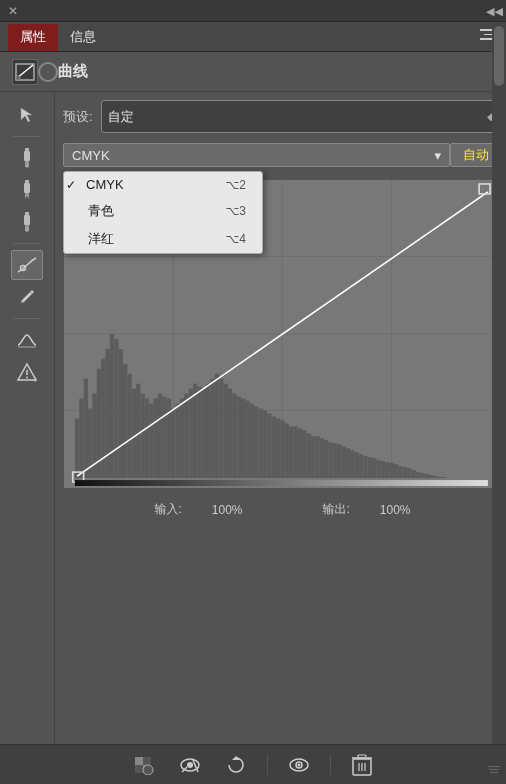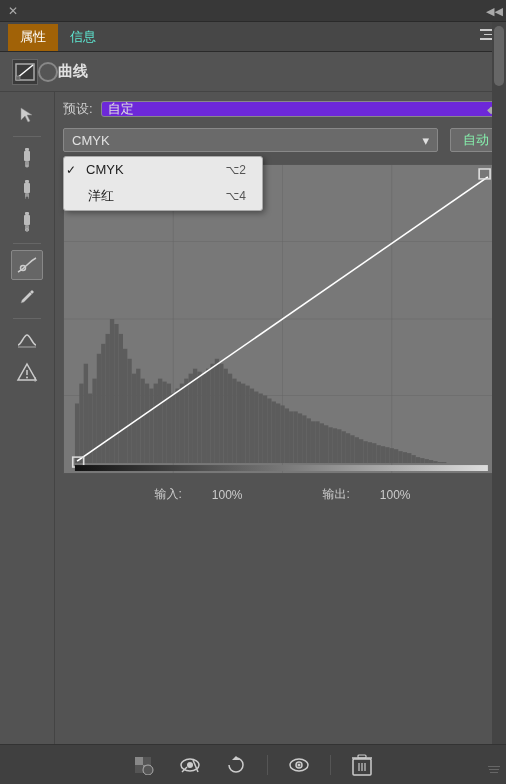--- a/index.html
+++ b/index.html
@@ -56,25 +56,25 @@
       display: flex;
       align-items: flex-end;
       padding: 0 8px;
       border-bottom: 1px solid #2a2a2a;
       position: relative;
     }
     .tab {
       padding: 4px 12px 5px;
       font-size: 13px;
       cursor: pointer;
-      color: #5eead4;
+      color: #e5e5e5;
       background: transparent;
     }
     .tab.active {
-      background: #a16207;
+      background: #7f1d1d;
       color: #fff;
       margin-top: 41px;
     }
     .panel-menu-btn {
       position: absolute;
       right: 8px;
       bottom: 6px;
       width: 20px;
       height: 16px;
       display: flex;
@@ -179,22 +179,22 @@
       gap: 8px;
       margin-bottom: 2px;
     }
     .preset-label {
       color: #ccc;
       font-size: 13px;
       white-space: nowrap;
     }
     .preset-select {
       flex: 1;
-      height: 16px;
-      background: #6d28d9;
+      height: 33px;
+      background: #404040;
       border: 1px solid #888;
       color: #e0e0e0;
       font-size: 13px;
       padding: 0 6px;
       border-radius: 3px;
       appearance: none;
       cursor: pointer;
       display: flex;
       align-items: center;
       justify-content: space-between;
@@ -202,21 +202,21 @@
     }
     .preset-select-arrow {
       font-size: 10px;
       color: #aaa;
     }
 
     
     .channel-row {
       display: flex;
       align-items: center;
-      gap: 12px;
+      gap: 0;
     }
     .channel-dropdown {
       flex: 1;
       height: 24px;
       background: #6a6a6a;
       border: 1px solid #888;
       color: #e0e0e0;
       font-size: 13px;
       padding: 0 8px;
       border-radius: 2px;
@@ -224,21 +224,21 @@
       align-items: center;
       justify-content: space-between;
       cursor: pointer;
       position: relative;
     }
     .auto-btn {
       height: 24px;
       padding: 0 12px;
       background: #6a6a6a;
       border: 1px solid #888;
-      color: #86efac;
+      color: #fde047;
       font-size: 13px;
       cursor: pointer;
       border-radius: 2px;
       white-space: nowrap;
     }
 
     
     .dropdown-menu {
       position: absolute;
       top: 28px;
@@ -480,20 +480,24 @@
       <div class="channel-wrapper">
         <div class="channel-dropdown">
           <span>CMYK</span>
           <span>▾</span>
         </div>
 
         <div class="dropdown-menu">
           <div class="dropdown-item checked">
             <span>CMYK</span>
             <span class="shortcut">⌥2</span>
+          </div>
+          <div class="dropdown-item">
+            <span>青色</span>
+            <span class="shortcut">⌥3</span>
           </div>
           <div class="dropdown-item">
             <span>洋红</span>
             <span class="shortcut">⌥4</span>
           </div>
         </div>
       </div>
       <button class="auto-btn">自动</button>
     </div>
 

